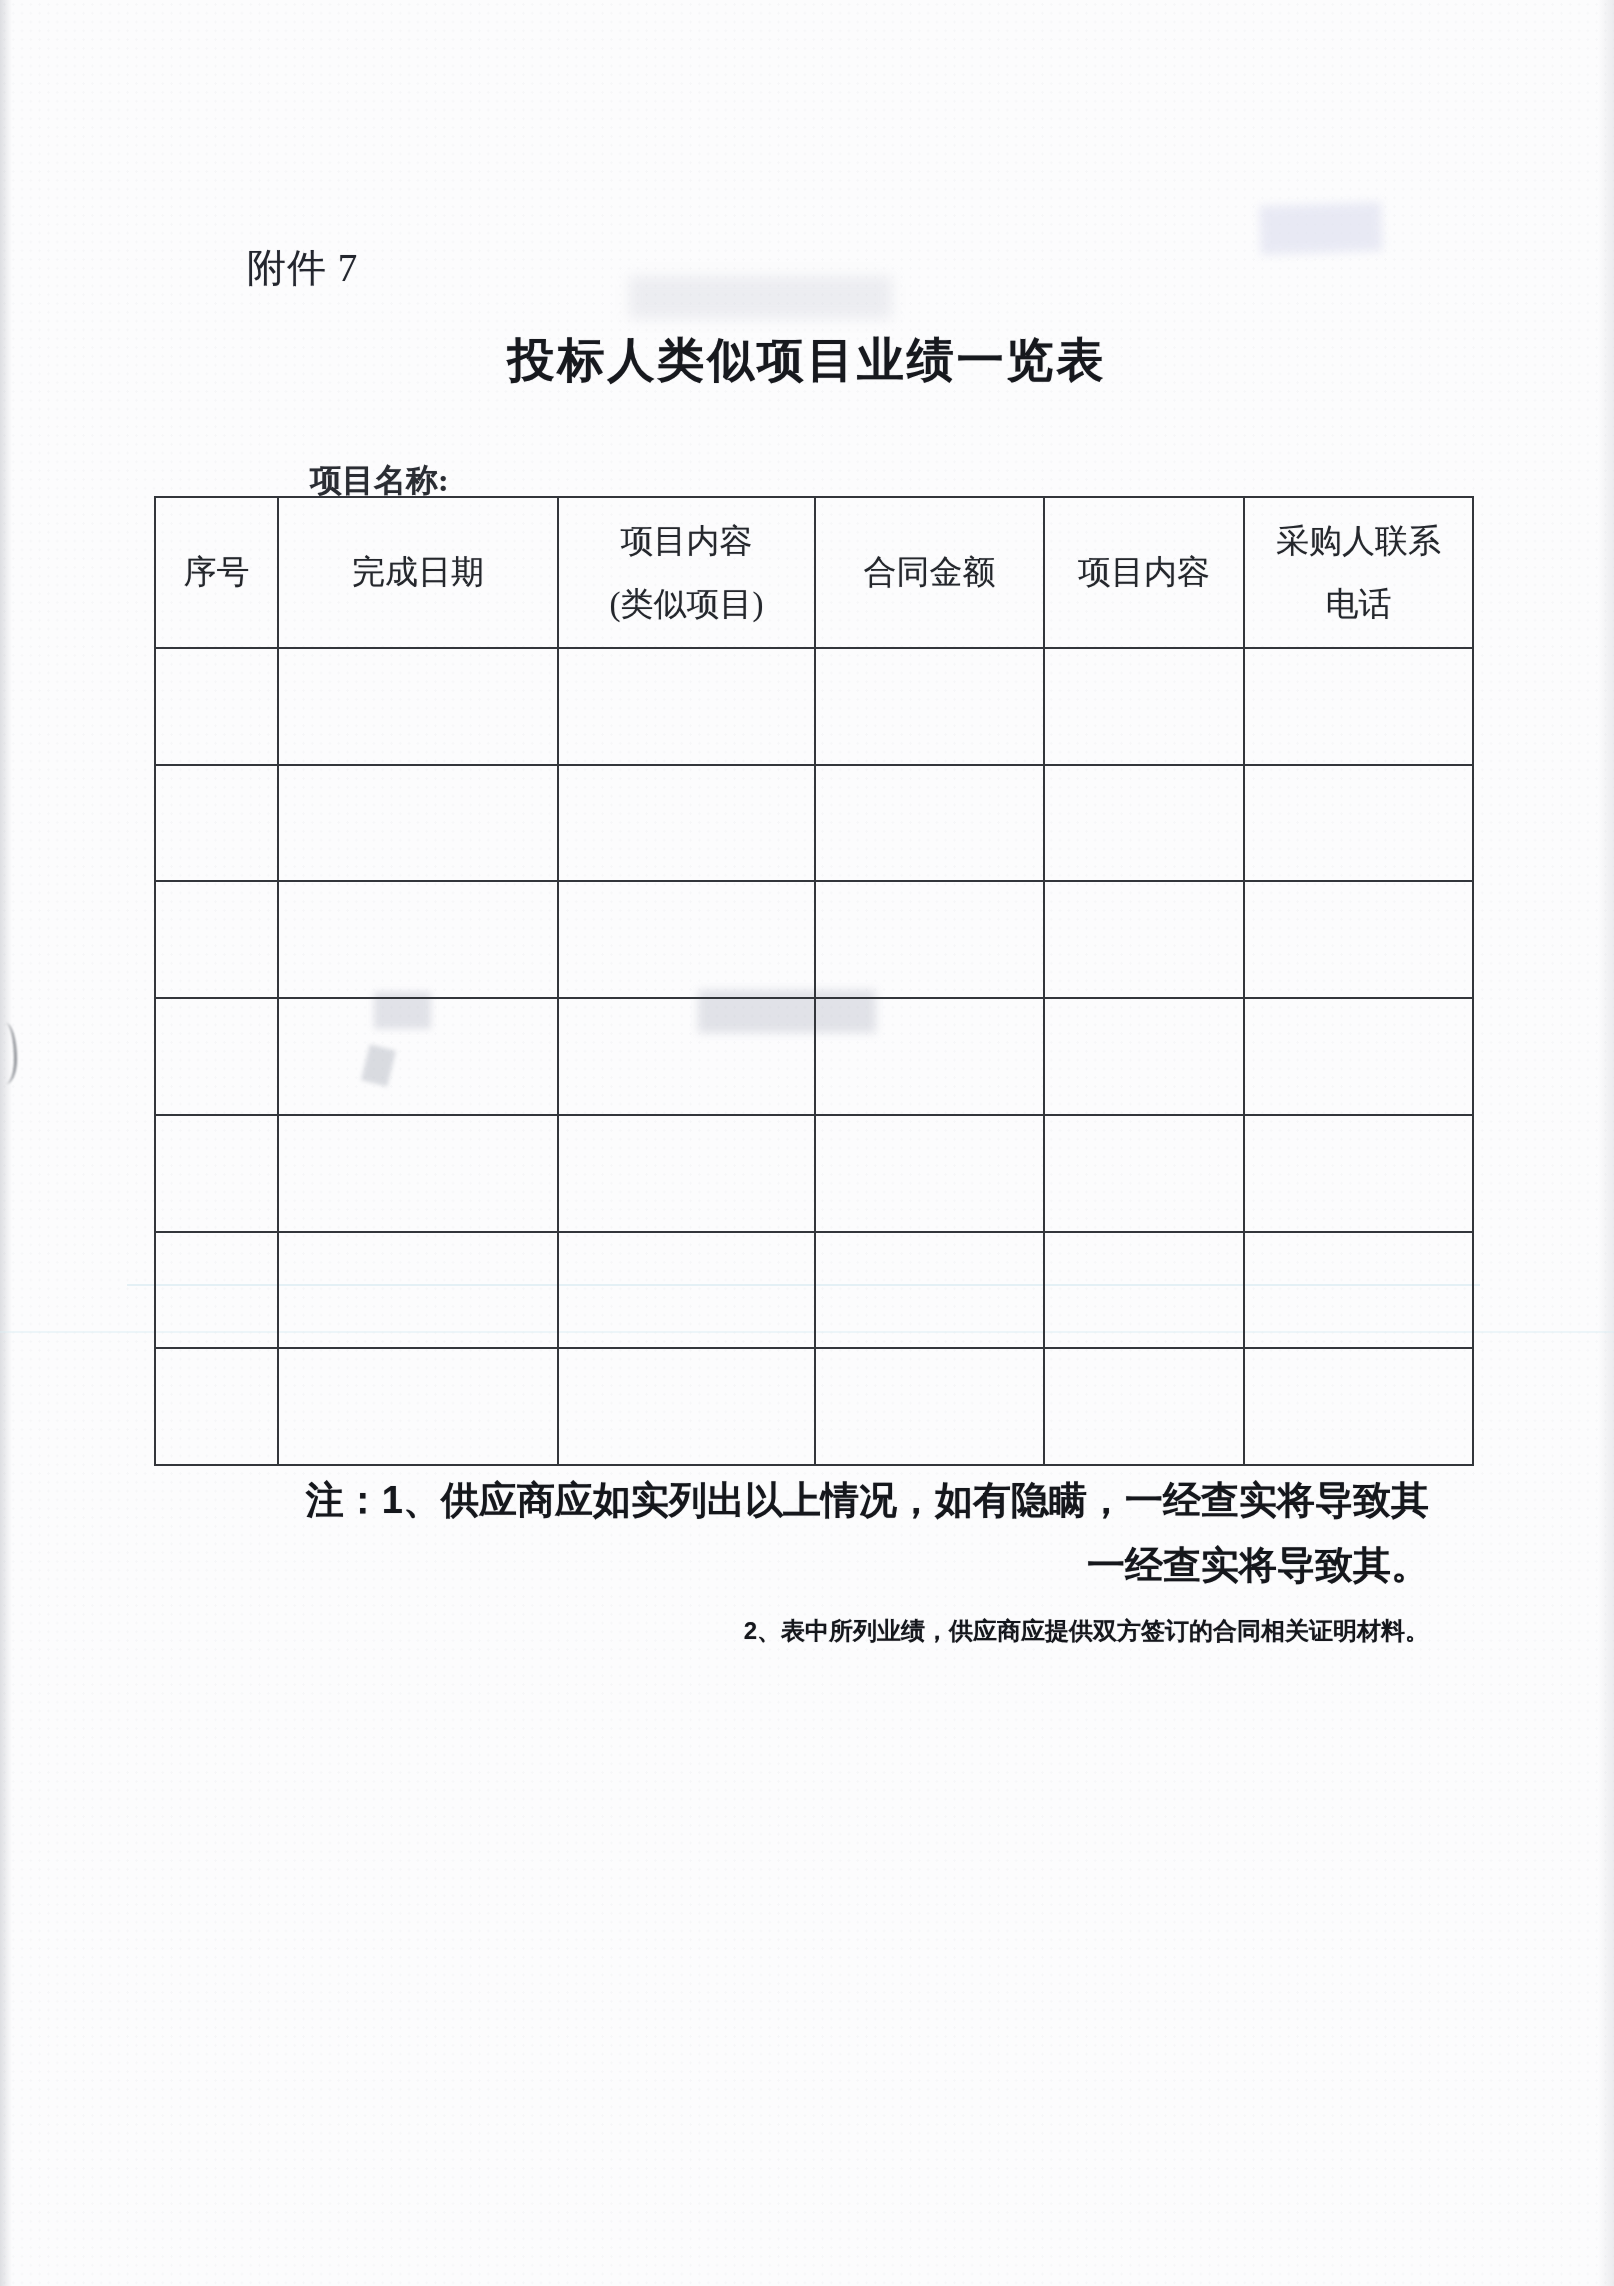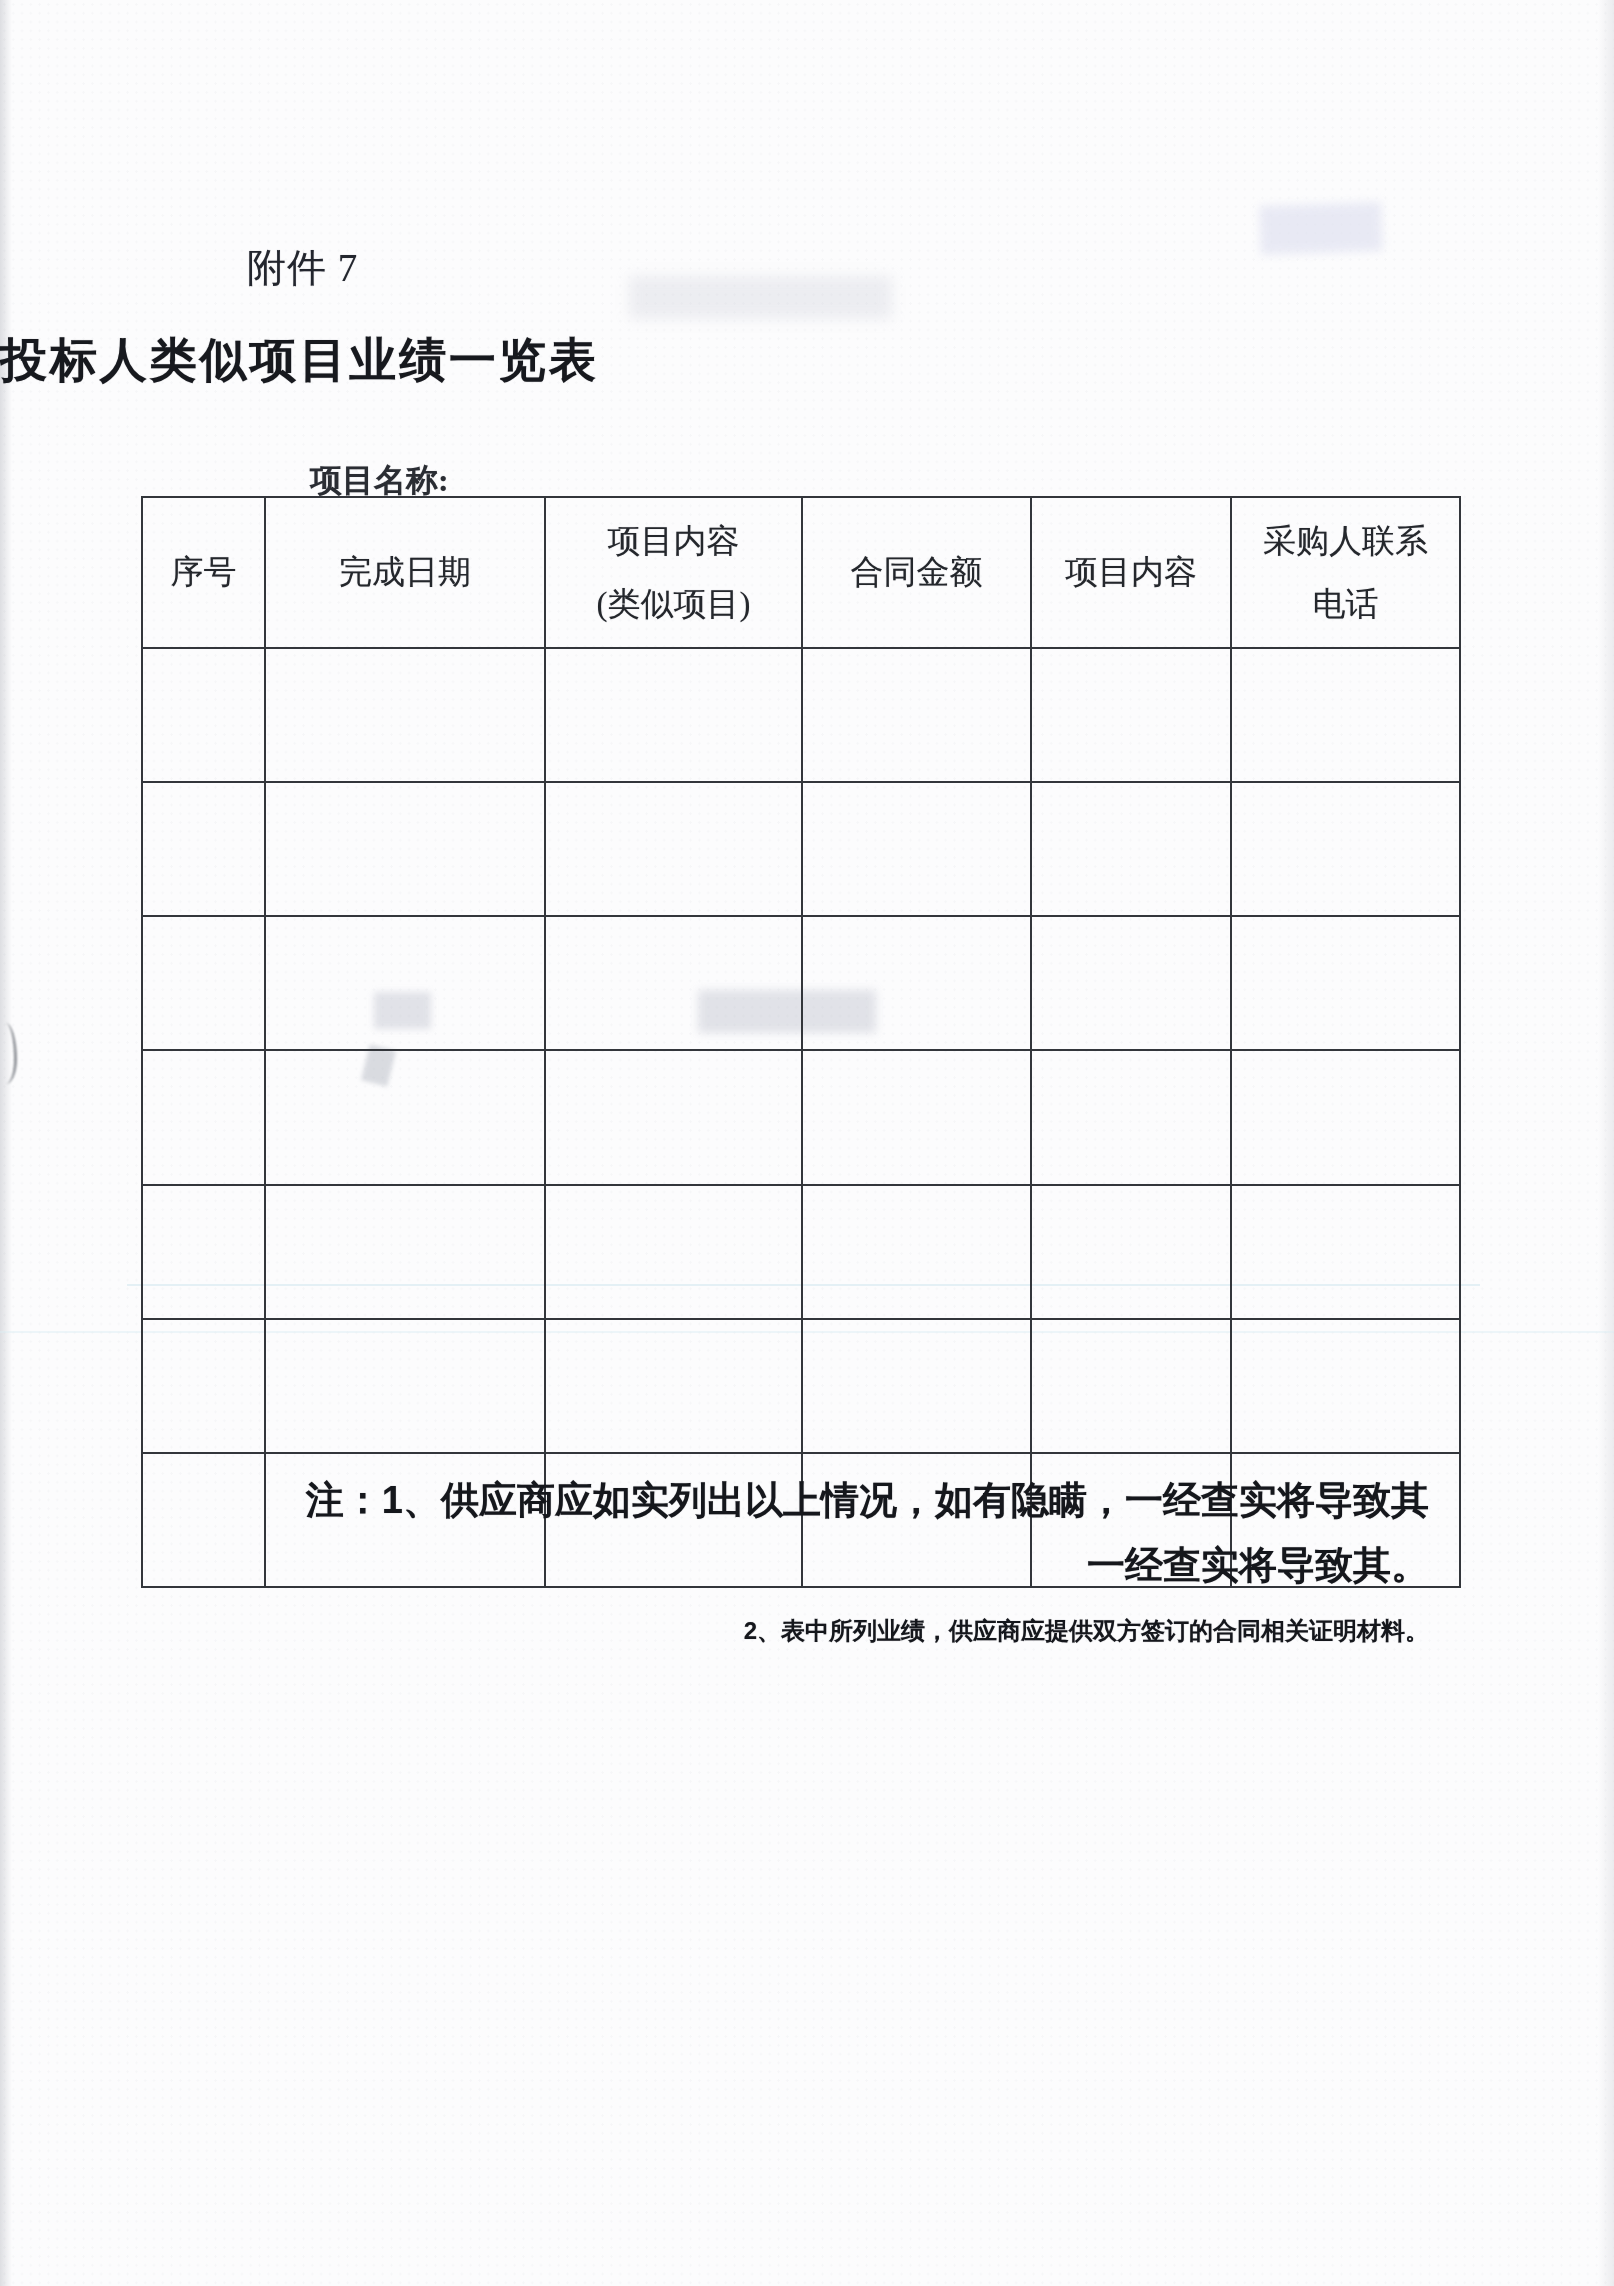--- a/index.html
+++ b/index.html
@@ -16,34 +16,35 @@
   }
   
   .attachment-label{
     position:absolute;left:247px;top:241px;
     font-size:39px;letter-spacing:1px;color:#23262e;
     text-shadow:0 0 1px rgba(30,30,40,.35);
     white-space:pre;
   }
   .doc-title{
     position:absolute;left:0;right:0;top:329px;
+    text-align:center;
     font-family:Liberation Sans, sans-serif;
     font-weight:bold;font-size:47px;letter-spacing:2.9px;color:#17191e;
     text-shadow:0 0 1px rgba(20,20,30,.4);
   }
   .project-name-label{
     position:absolute;left:310px;top:459px;
     font-size:32px;color:#2a2d33;
     text-shadow:0 0 1px rgba(30,30,40,.3);
     font-weight:bold;
   }
   
   table.perf{
-    position:absolute;left:141px;top:496px;
-    width:1319px;height:1092px;
+    position:absolute;left:154px;top:496px;
+    width:1319px;height:970px;
     border-collapse:collapse;table-layout:fixed;
     border:2.9px solid #2f3237;
   }
   table.perf th, table.perf td{
     border:2px solid #33363b;
     padding:0;
     text-align:center;vertical-align:middle;
   }
   table.perf th{
     height:149px;

